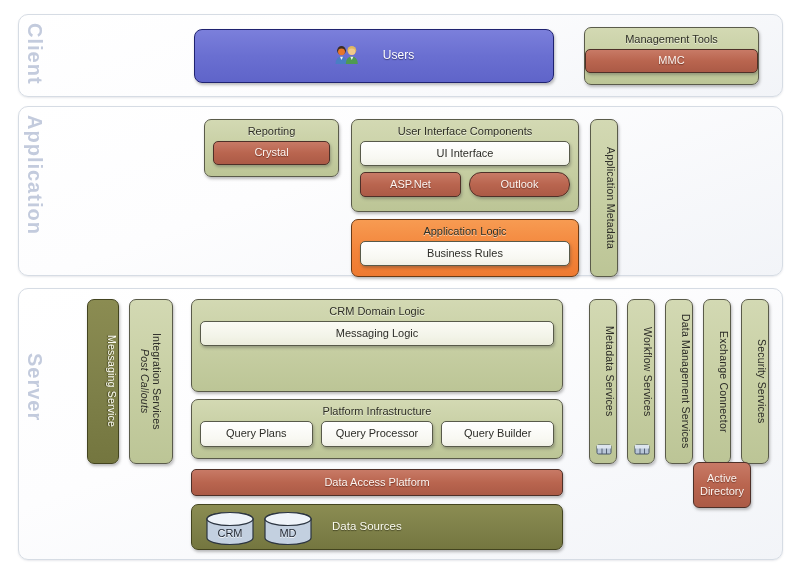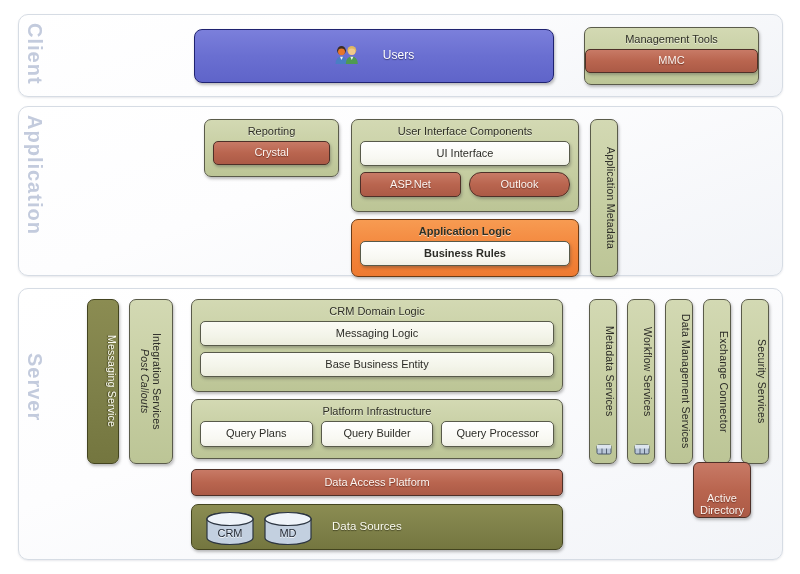--- a/index.html
+++ b/index.html
@@ -75,21 +75,20 @@
     background: linear-gradient(180deg, #c87a66 0%, #b9654f 50%, #ab5a46 100%);
     border-color: #4e3028;
     color: #fdf4f0;
     text-shadow: 0 1px 1px rgba(60,20,10,0.55);
   }
   
   .c-orange {
     background: linear-gradient(180deg, #f79b52 0%, #f3843a 55%, #ee7a31 100%);
     border-color: #6b3b16;
     color: #3a2008;
-    font-weight: bold;
   }
   
   .c-olive {
     background: linear-gradient(180deg, #8b8c52 0%, #7e8049 55%, #74763f 100%);
     border-color: #43441f;
     color: #fbfbf0;
     text-shadow: 0 1px 1px rgba(30,30,10,0.6);
   }
   
   .c-blue {
@@ -236,36 +235,33 @@
       <span class="lbl">Integration Services</span>
       <span class="lbl vline2">Post Callouts</span>
     </span>
   </div>
 
   <div class="box c-green group" style="left:172px; top:10px; width:372px; height:93px;">
     <span class="group-title">CRM Domain Logic</span>
     <div class="box c-cream" style="position:relative; margin:0 8px; width:auto; height:25px; border-radius:5px;">
       <span class="lbl">Messaging Logic</span>
     </div>
-    <div class="box c-cream" style="position:relative; margin:6px 8px 0 8px; width:auto; height:25px; border-radius:5px;">
-      <span class="lbl">Base Business Entity</span>
-    </div>
   </div>
 
   <div class="box c-green group" style="left:172px; top:110px; width:372px; height:60px;">
     <span class="group-title">Platform Infrastructure</span>
     <div style="display:flex; gap:8px; margin:0 8px;">
       <div class="box c-white" style="position:relative; flex:1; height:26px; border-radius:5px;">
         <span class="lbl">Query Plans</span>
       </div>
       <div class="box c-white" style="position:relative; flex:1; height:26px; border-radius:5px;">
+        <span class="lbl">Query Processor</span>
+      </div>
+      <div class="box c-white" style="position:relative; flex:1; height:26px; border-radius:5px;">
         <span class="lbl">Query Builder</span>
-      </div>
-      <div class="box c-white" style="position:relative; flex:1; height:26px; border-radius:5px;">
-        <span class="lbl">Query Processor</span>
       </div>
     </div>
   </div>
 
   <div class="box c-green vbox" style="left:570px; top:10px; width:28px; height:165px;">
     <span class="lbl" style="margin-bottom:20px;">Metadata Services</span>
     <span class="minicyl" style="left:6px; bottom:7px;">
       <svg width="16" height="13" viewBox="0 0 16 13">
         <rect x="1" y="2" width="14" height="9" rx="1.5" fill="#b9c6d8" stroke="#49566a" stroke-width="1"></rect>
         <line x1="6" y1="2" x2="6" y2="11" stroke="#49566a" stroke-width="0.9"></line>
@@ -296,21 +292,21 @@
   </div>
 
   <div class="box c-green vbox" style="left:722px; top:10px; width:28px; height:165px;">
     <span class="lbl">Security Services</span>
   </div>
 
   <div class="box c-brick" style="left:172px; top:180px; width:372px; height:27px; border-radius:5px;">
     <span class="lbl">Data Access Platform</span>
   </div>
 
-  <div class="box c-brick" style="left:674px; top:173px; width:58px; height:56px; border-radius:6px; flex-direction:column;justify-content:flex-end;">
+  <div class="box c-brick" style="left:674px; top:173px; width:58px; height:46px; border-radius:6px; flex-direction:column;">
     <span class="lbl">Active</span>
     <span class="lbl">Directory</span>
   </div>
 
   <div class="box c-olive" style="left:172px; top:215px; width:372px; height:46px; justify-content:flex-start;">
     <span class="db" style="left:12px; top:6px; width:52px; height:36px;">
       <svg width="52" height="36" viewBox="0 0 52 36">
         <ellipse cx="26" cy="8" rx="23" ry="6.5" fill="#e3eaf3" stroke="#2b3440" stroke-width="1.2"></ellipse>
         <path d="M3 8 L3 27 A23 6.5 0 0 0 49 27 L49 8 Z" fill="#c3d0e0" stroke="#2b3440" stroke-width="1.2"></path>
         <ellipse cx="26" cy="8" rx="23" ry="6.5" fill="#eef3f9" stroke="#2b3440" stroke-width="1.2"></ellipse>

